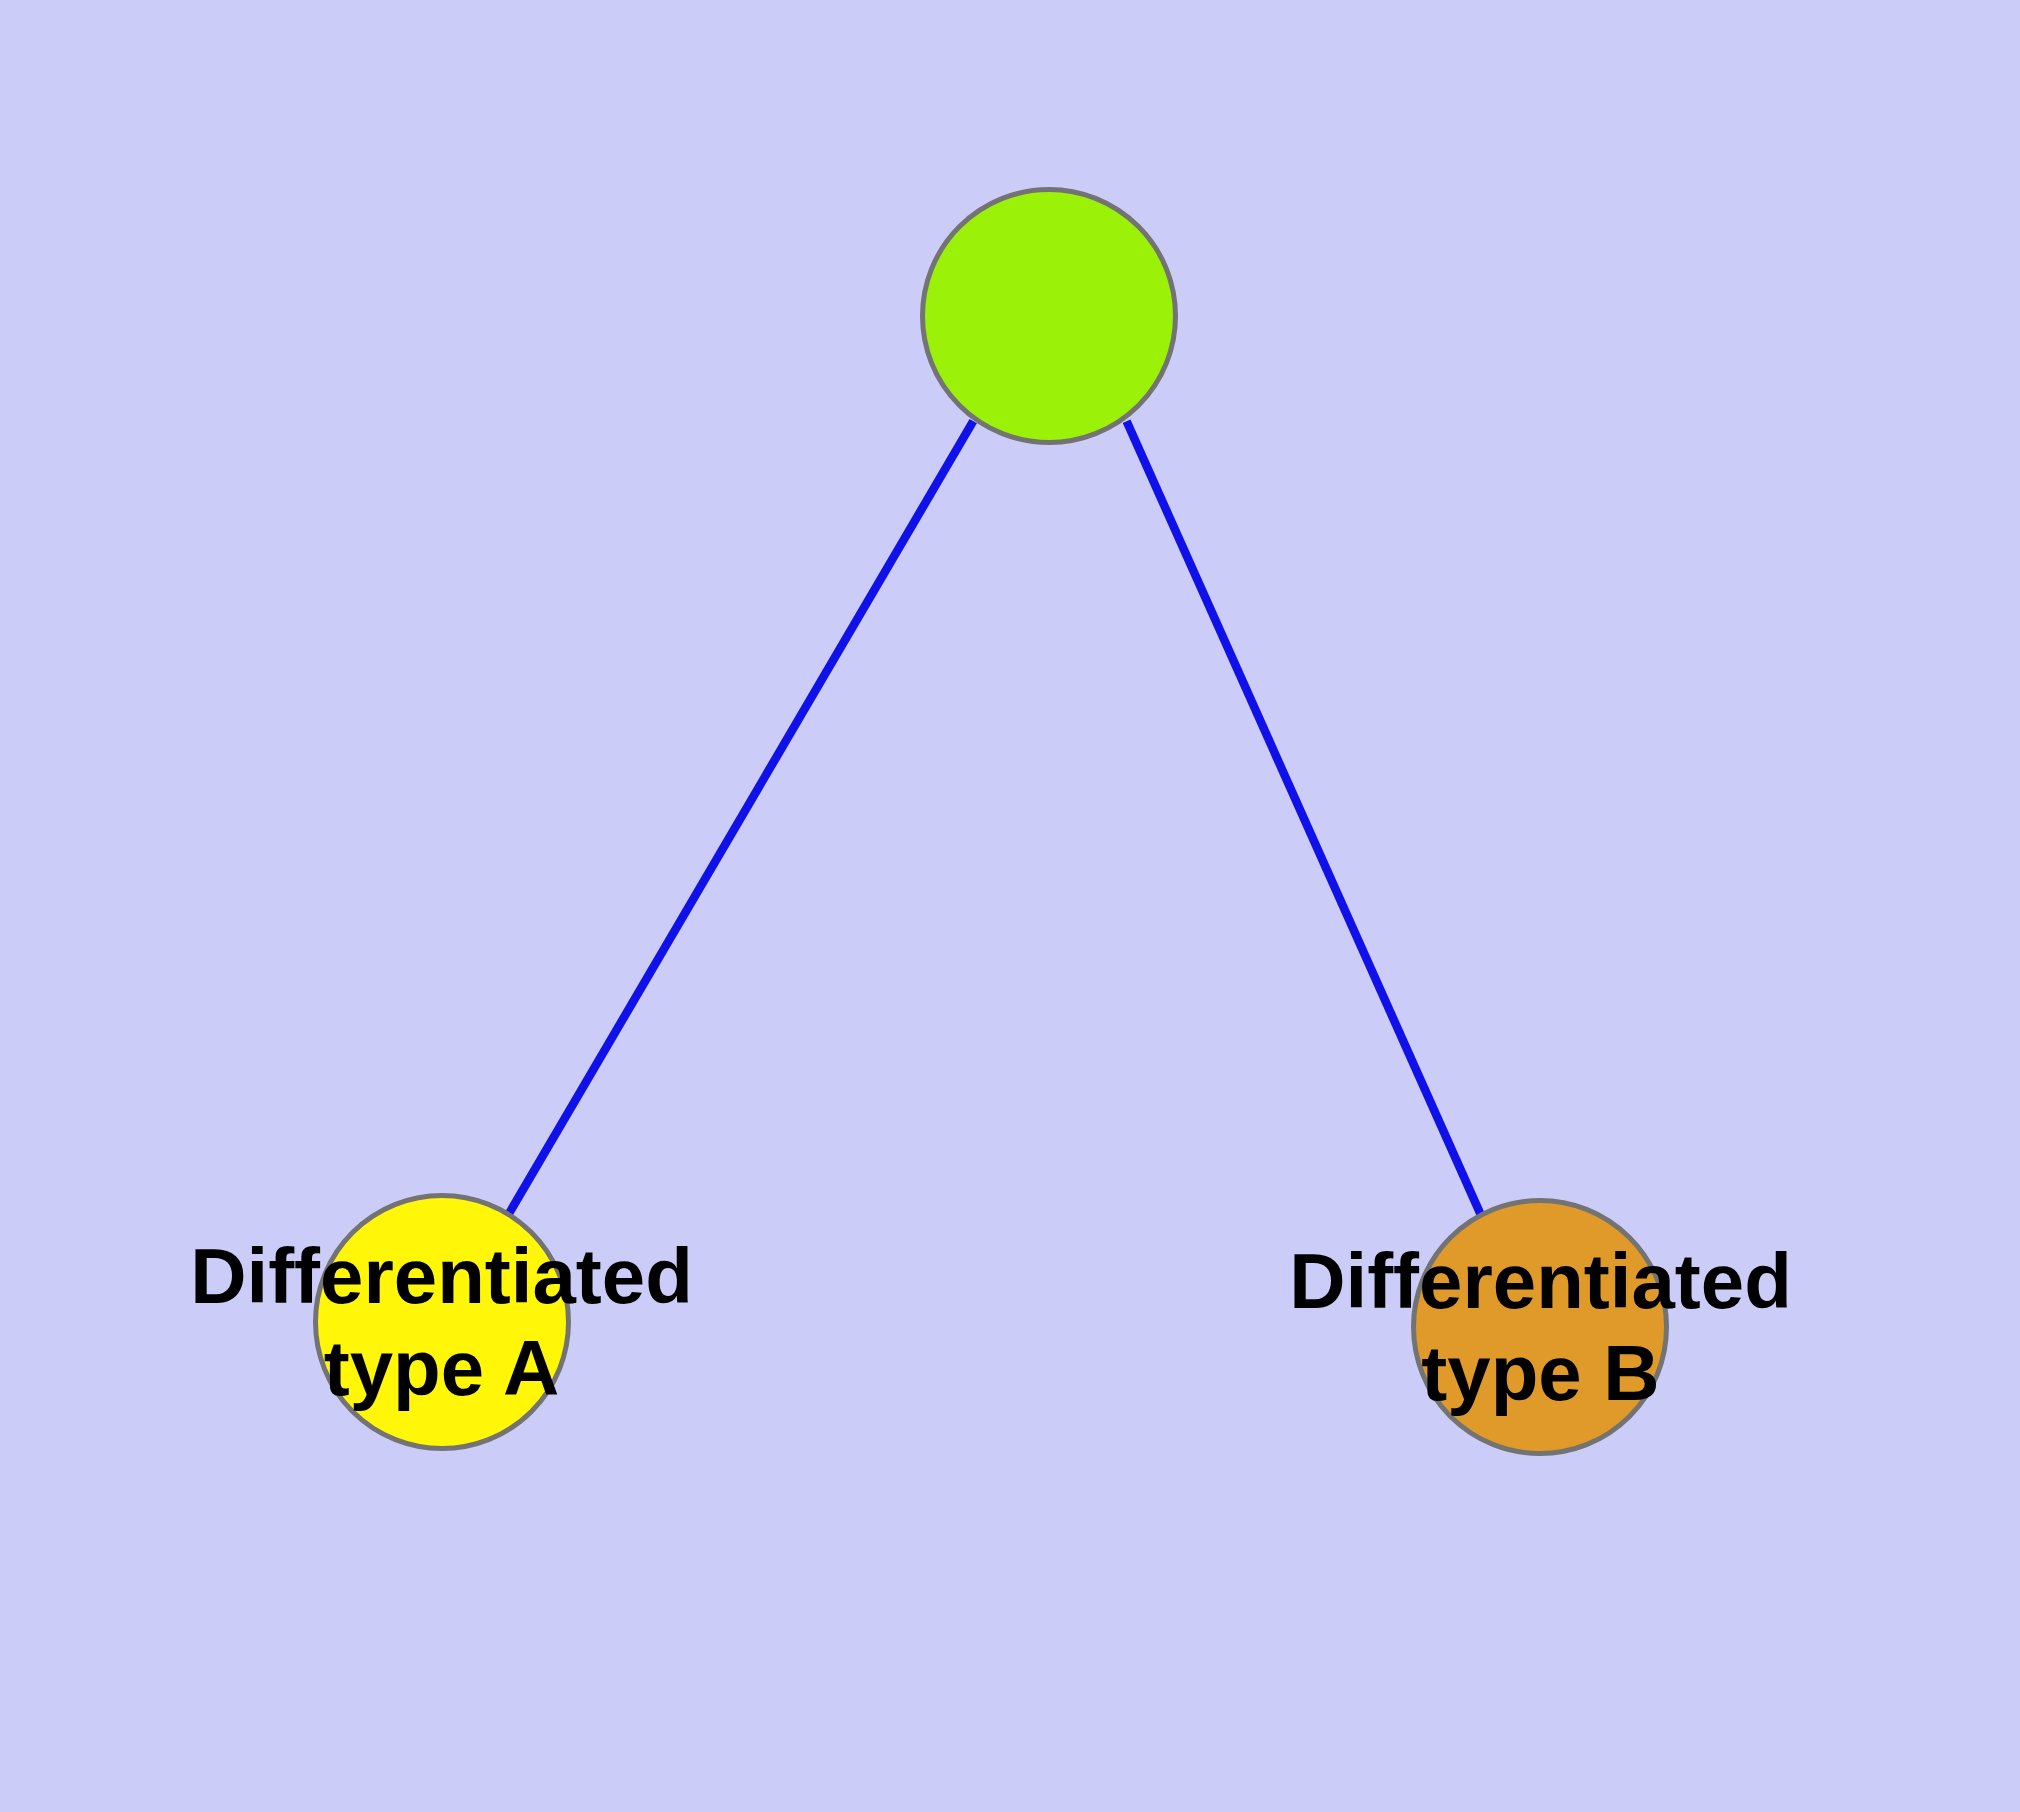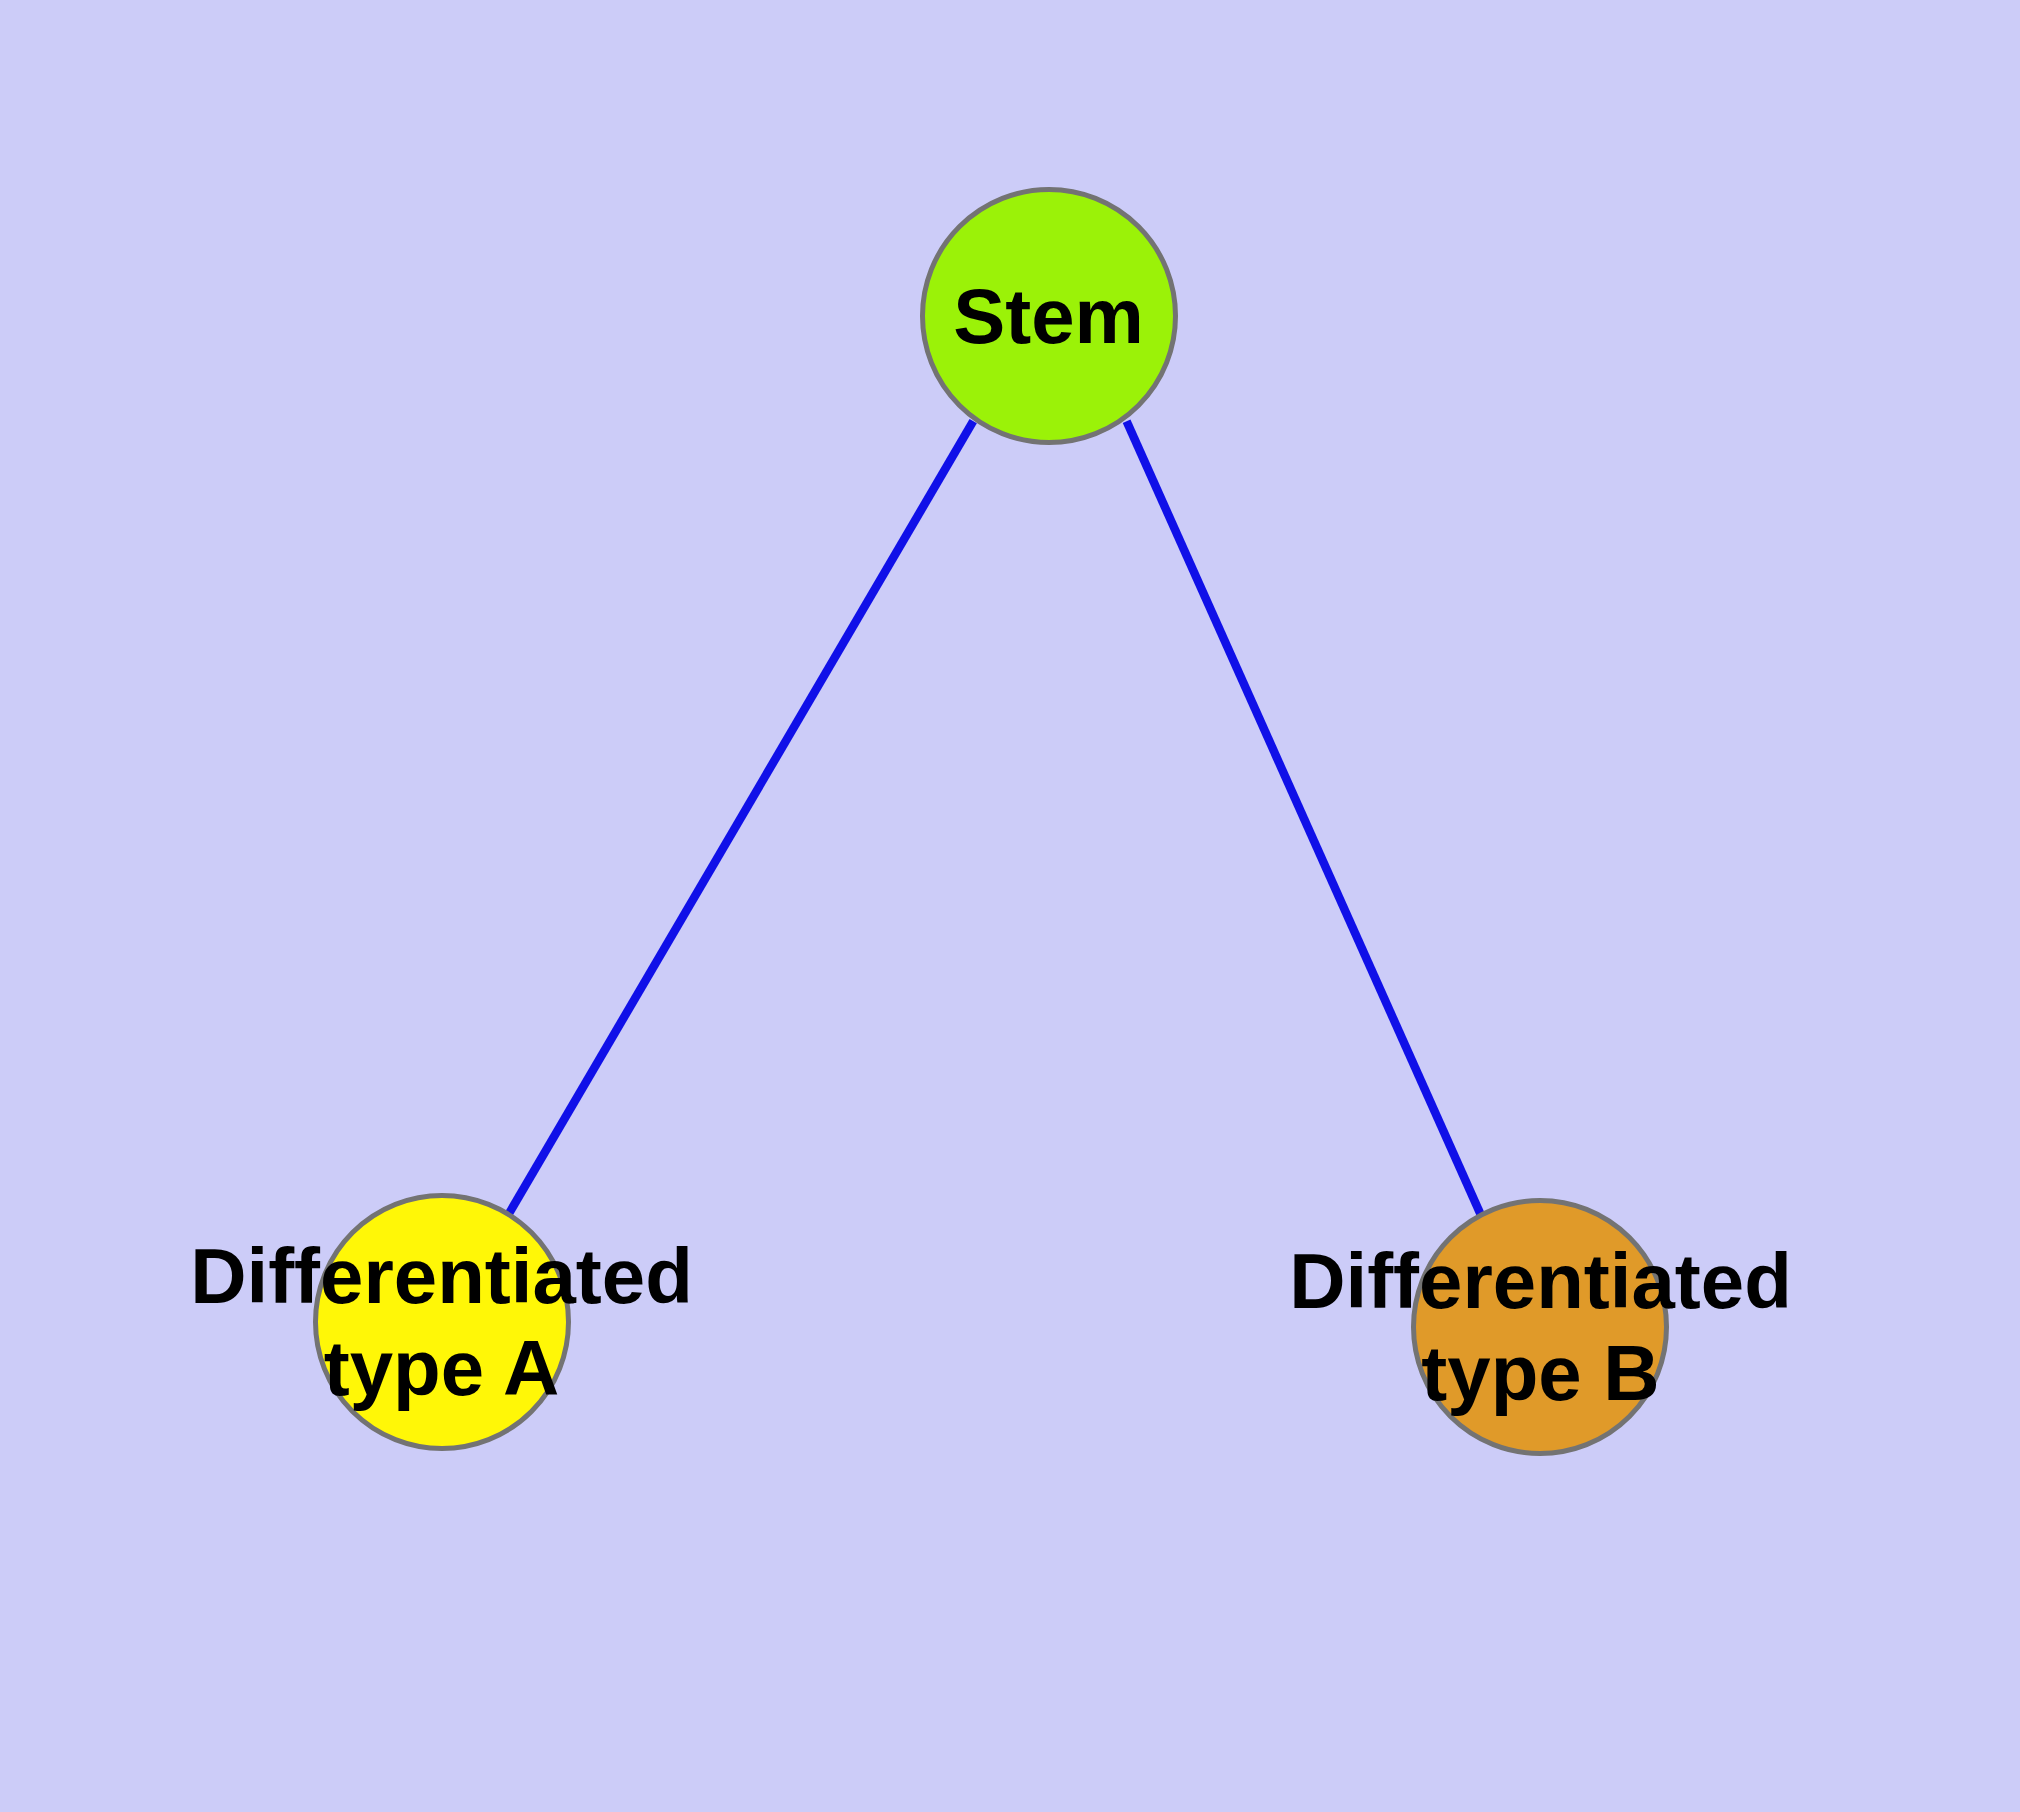--- a/index.html
+++ b/index.html
@@ -87,21 +87,20 @@
     <line id="edge-stem-diffa" x1="1148" y1="497" x2="599" y2="1434" stroke="#1010e8" stroke-width="10" stroke-linecap="butt"></line>
     <line id="edge-stem-diffb" x1="1329" y1="497" x2="1749" y2="1438" stroke="#1010e8" stroke-width="10" stroke-linecap="butt"></line>
   </svg>
 
   <div class="node" id="node-stem" style="left: 920px; top: 187px; width: 258px; height: 258px; background: rgb(155, 242, 8); border-color: rgb(115, 115, 115);"></div>
 
   <div class="node" id="node-diffa" style="left: 313px; top: 1193px; width: 258px; height: 258px; background: rgb(255, 247, 7); border-color: rgb(115, 115, 115);"></div>
 
   <div class="node" id="node-diffb" style="left: 1411px; top: 1198px; width: 258px; height: 258px; background: rgb(224, 154, 41); border-color: rgb(115, 115, 115);"></div>
 
-  <div class="node-label" id="label-stem" style="left: 794px; top: 270px; width: 509px;">Stem</div>
 
   <div class="node-label" id="label-diffa" style="left: 187px; top: 1230px; width: 509px;">Differentiated
 type A</div>
 
   <div class="node-label" id="label-diffb" style="left: 1286px; top: 1235px; width: 509px;">Differentiated
 type B</div>
 
 </div>
 
 

